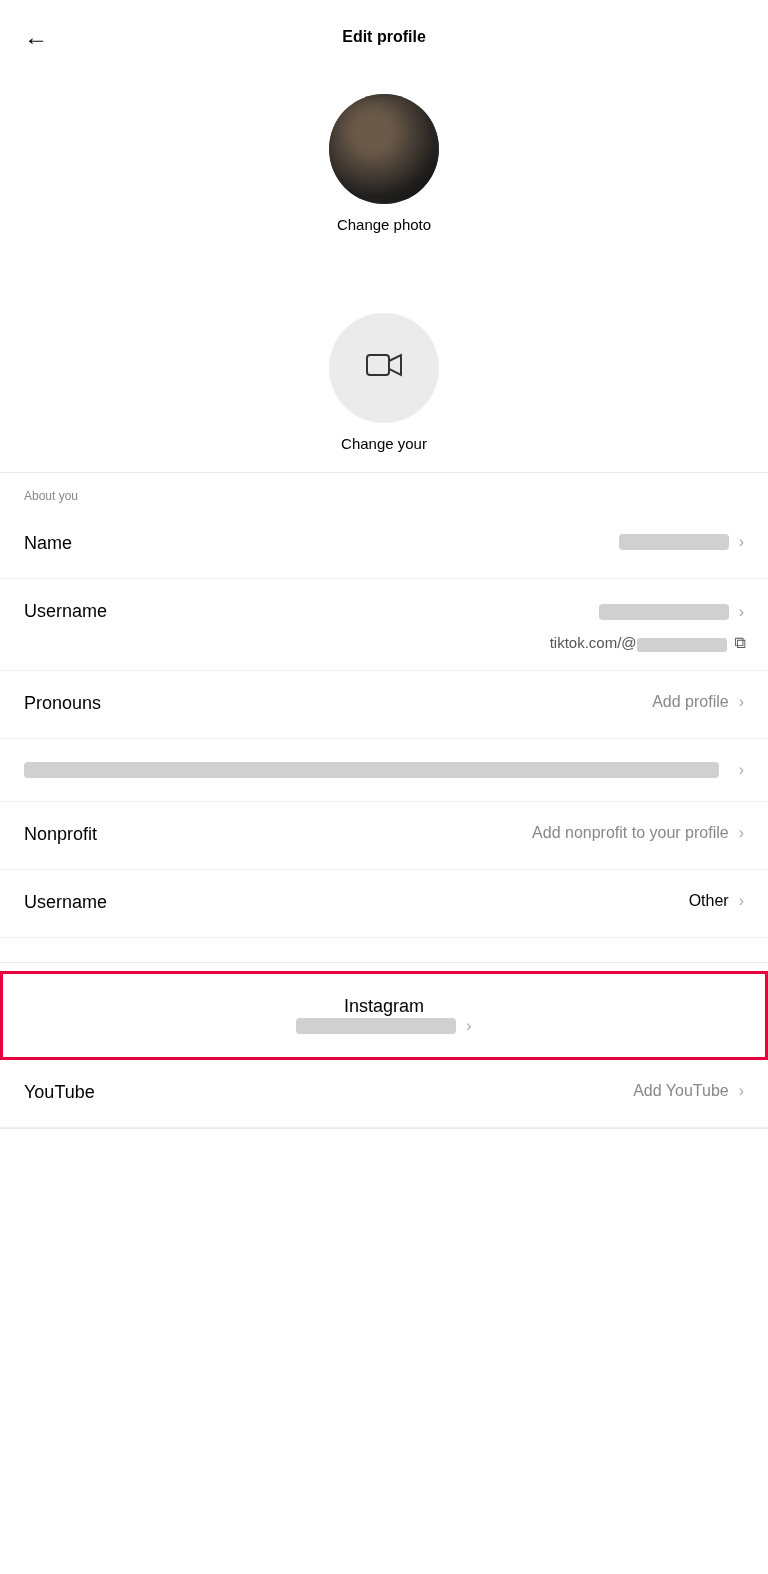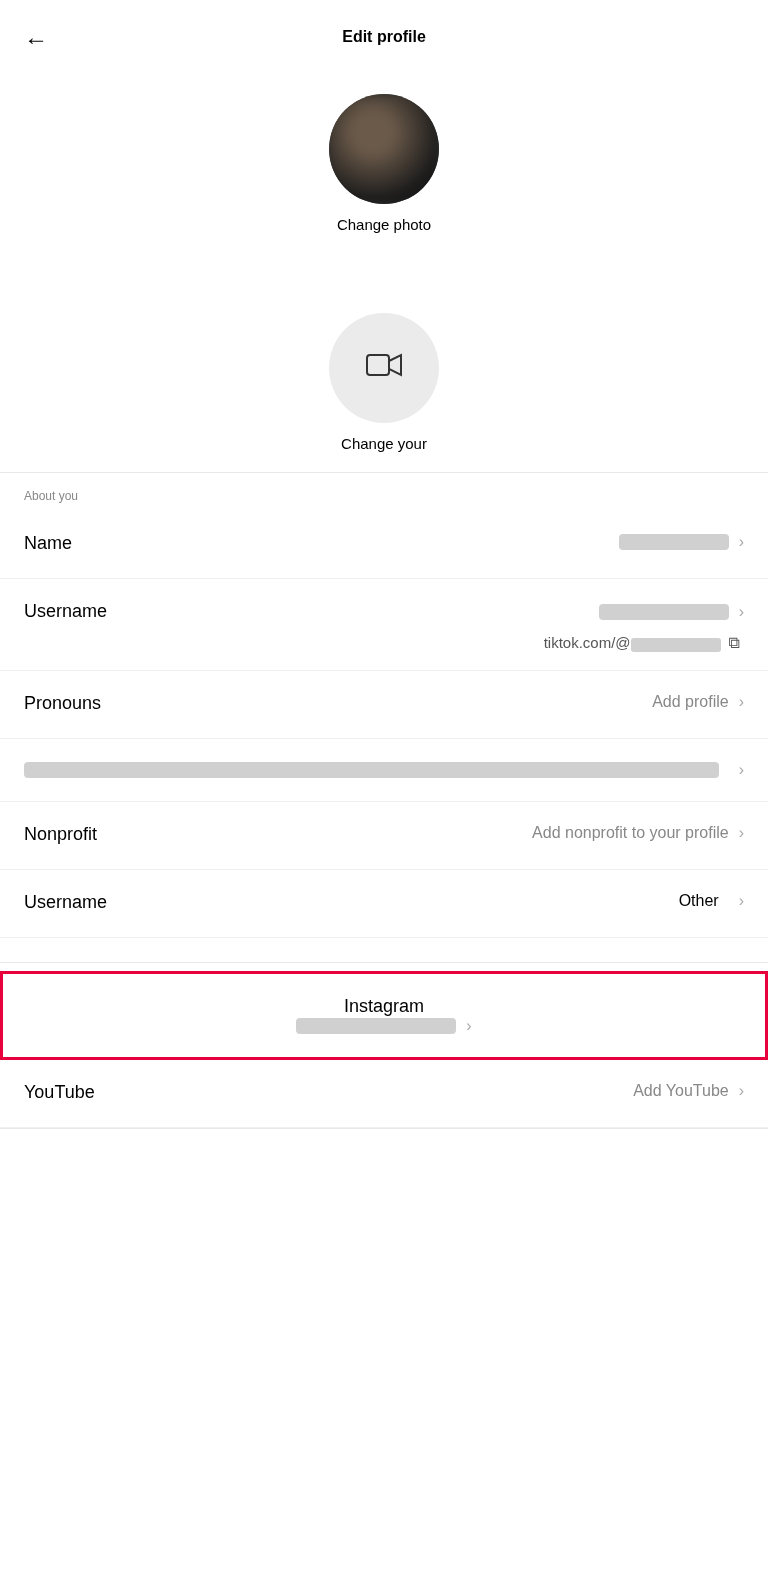--- a/index.html
+++ b/index.html
@@ -131,21 +131,21 @@
       display: flex;
       align-items: center;
       justify-content: space-between;
       padding: 22px 24px 8px;
       cursor: pointer;
     }
     .tiktok-url-row {
       display: flex;
       align-items: center;
       justify-content: flex-end;
-      padding: 4px 28px 18px;
+      padding: 4px 22px 18px;
       gap: 8px;
     }
     .tiktok-url-text {
       font-size: 15px;
       color: #555;
     }
     .blurred-text-inline {
       display: inline-block;
       background: #d0d0d0;
       border-radius: 3px;
@@ -214,21 +214,21 @@
       display: inline-block;
       background: #d0d0d0;
       border-radius: 4px;
       width: 160px;
       height: 16px;
     }
 
     .row-value-dark {
       display: flex;
       align-items: center;
-      gap: 16px;
+      gap: 6px;
       font-size: 16px;
       color: #000;
     }
   </style>
 </head>
 <body>
 
 <div class="header">
   <button class="header-back">←</button>
   <span class="header-title">Edit profile</span>

